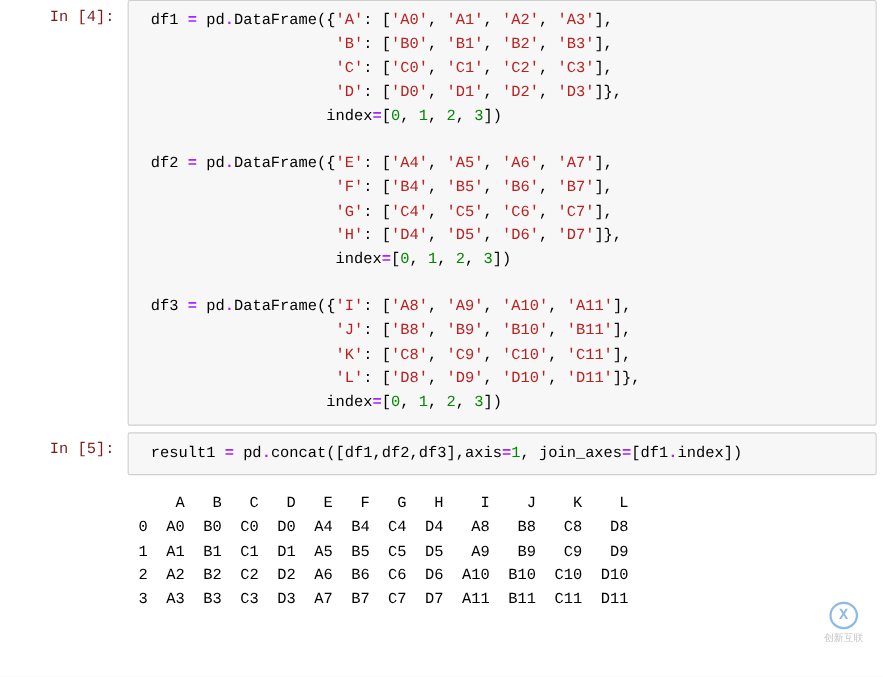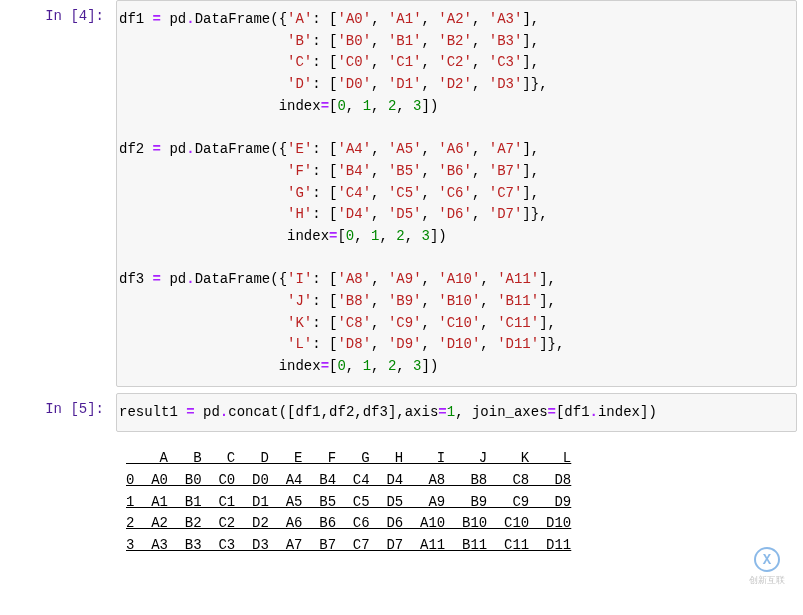--- a/index.html
+++ b/index.html
@@ -14,48 +14,47 @@
       position: relative;
     }
     .cell {
       display: flex;
       align-items: flex-start;
       margin-bottom: 6px;
     }
     .prompt {
       width: 116px;
       text-align: right;
-      color: #4c1d95;
+      color: #7f1d1d;
       padding: 8px 12px 8px 0;
       font-family: "Courier New", monospace;
       font-size: 14px;
       flex-shrink: 0;
     }
     .code-area {
       flex: 1;
       background: #f7f7f7;
       border: 1px solid #cfcfcf;
       border-radius: 2px;
-      padding: 8px 2px;
+      padding: 8px 20px;
       margin-right: 6px;
       font-family: "Courier New", Consolas, monospace;
       font-size: 14px;
       line-height: 1.55;
       white-space: pre;
       overflow: hidden;
     }
     .output-area {
       flex: 1;
       padding: 4px 10px 8px 10px;
       font-family: "Courier New", Consolas, monospace;
       font-size: 14px;
       line-height: 1.55;
       white-space: pre;
       color: #000;
-      text-decoration: underline;
     } 
     .op { color: #AA22FF; font-weight: bold; }
     .num { color: #008800; }
     .name { color: #000; }
     .str { color: #BA2121; }
     .paren { color: #000; }
     .builtin { color: #008000; }
     
     .watermark {
       position: absolute;

